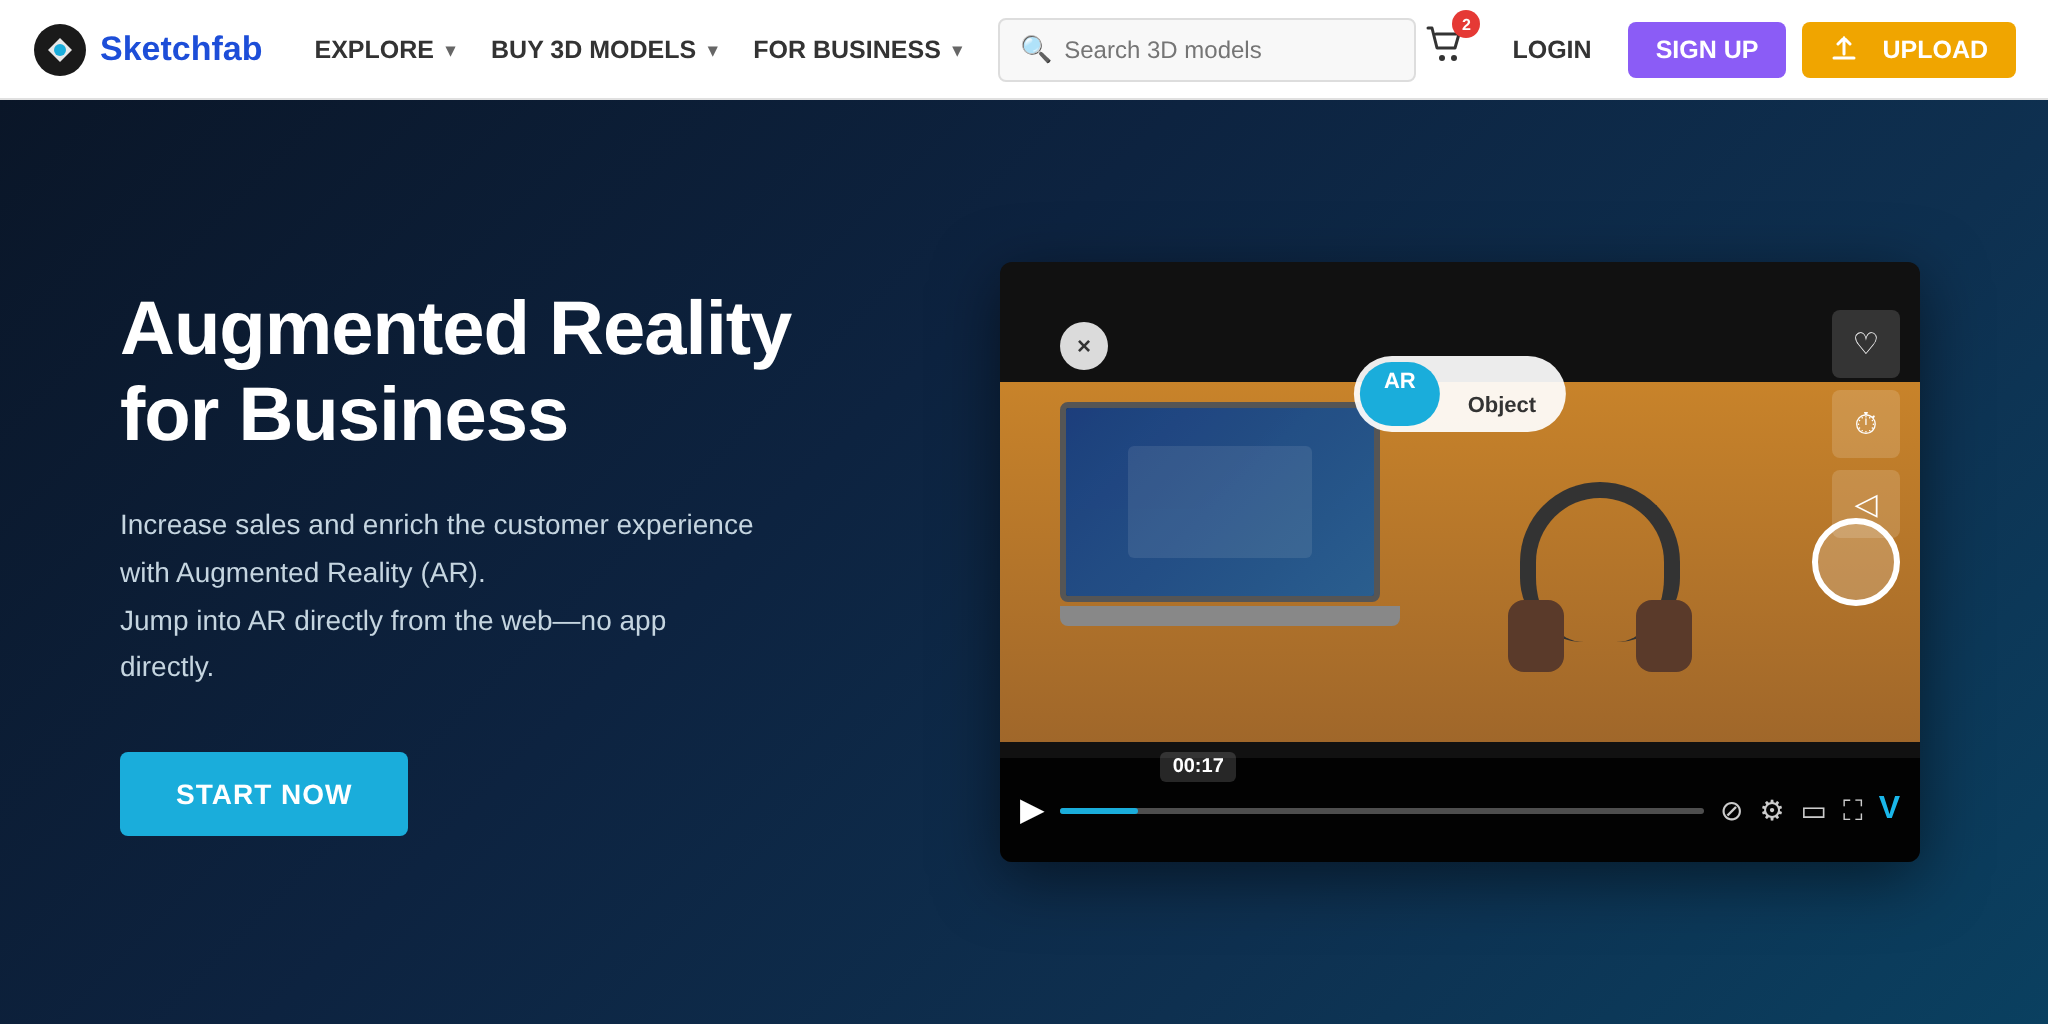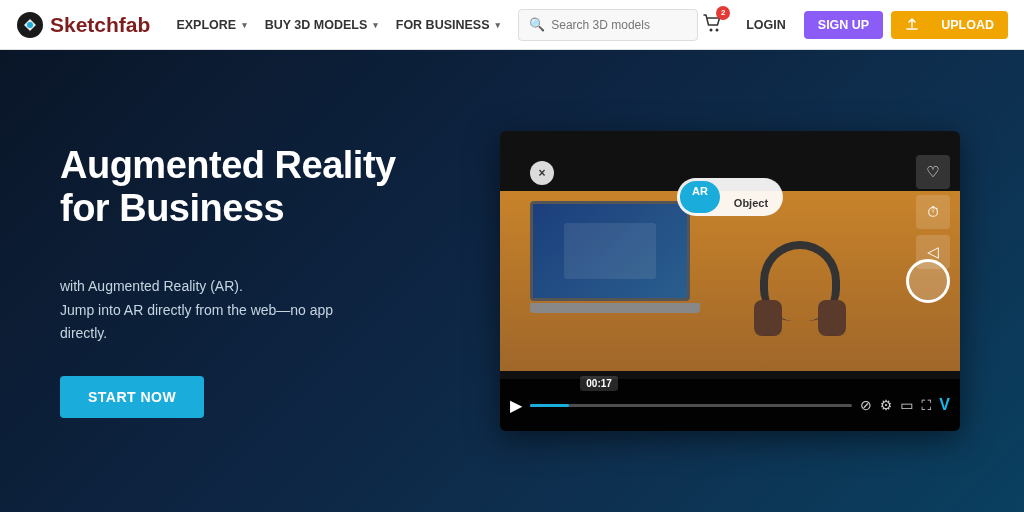--- a/index.html
+++ b/index.html
@@ -27,23 +27,23 @@
       display: flex;
       align-items: center;
       gap: 6px;
       margin-right: 18px;
     }
     .logo-icon {
       width: 28px;
       height: 28px;
     }
     .logo-text {
-      font-size: 21px;
-      font-weight: 700;
-      color: #7f1d1d;
+      font-size: 17px;
+      font-weight: 700;
+      color: #1d4ed8;
     }
     .nav-links {
       display: flex;
       align-items: center;
       gap: 2px;
       margin-right: 10px;
     }
     .nav-link {
       display: flex;
       align-items: center;
@@ -131,21 +131,21 @@
     .btn-upload {
       font-size: 12.5px;
       font-weight: 700;
       color: #fff;
       background: #f0a500;
       padding: 7px 14px;
       border-radius: 4px;
       cursor: pointer;
       display: flex;
       align-items: center;
-      gap: 22px;
+      gap: 12px;
     }
 
     
     .hero {
       width: 100%;
       height: 462px;
       background: linear-gradient(135deg, #0a1628 0%, #0d2340 40%, #0e3050 70%, #0a4060 100%);
       display: flex;
       align-items: center;
       padding: 40px 60px;
@@ -461,21 +461,21 @@
       </svg>
       <span>UPLOAD</span>
     </div>
   </div>
 </nav>
 
 <section class="hero">
   <div class="hero-left">
     <h1 class="hero-title">Augmented Reality for Business</h1>
     <p class="hero-desc">
-      <br>
+      <span>Increase sales and enrich the customer experience</span><br>
       <span>with Augmented Reality (AR).</span><br>
       <span>Jump into AR directly from the web—no app</span><br>
       <span>directly.</span><br>
     </p>
     <div class="btn-start">START NOW</div>
   </div>
 
   <div class="hero-video">
     <div class="video-scene">
 

